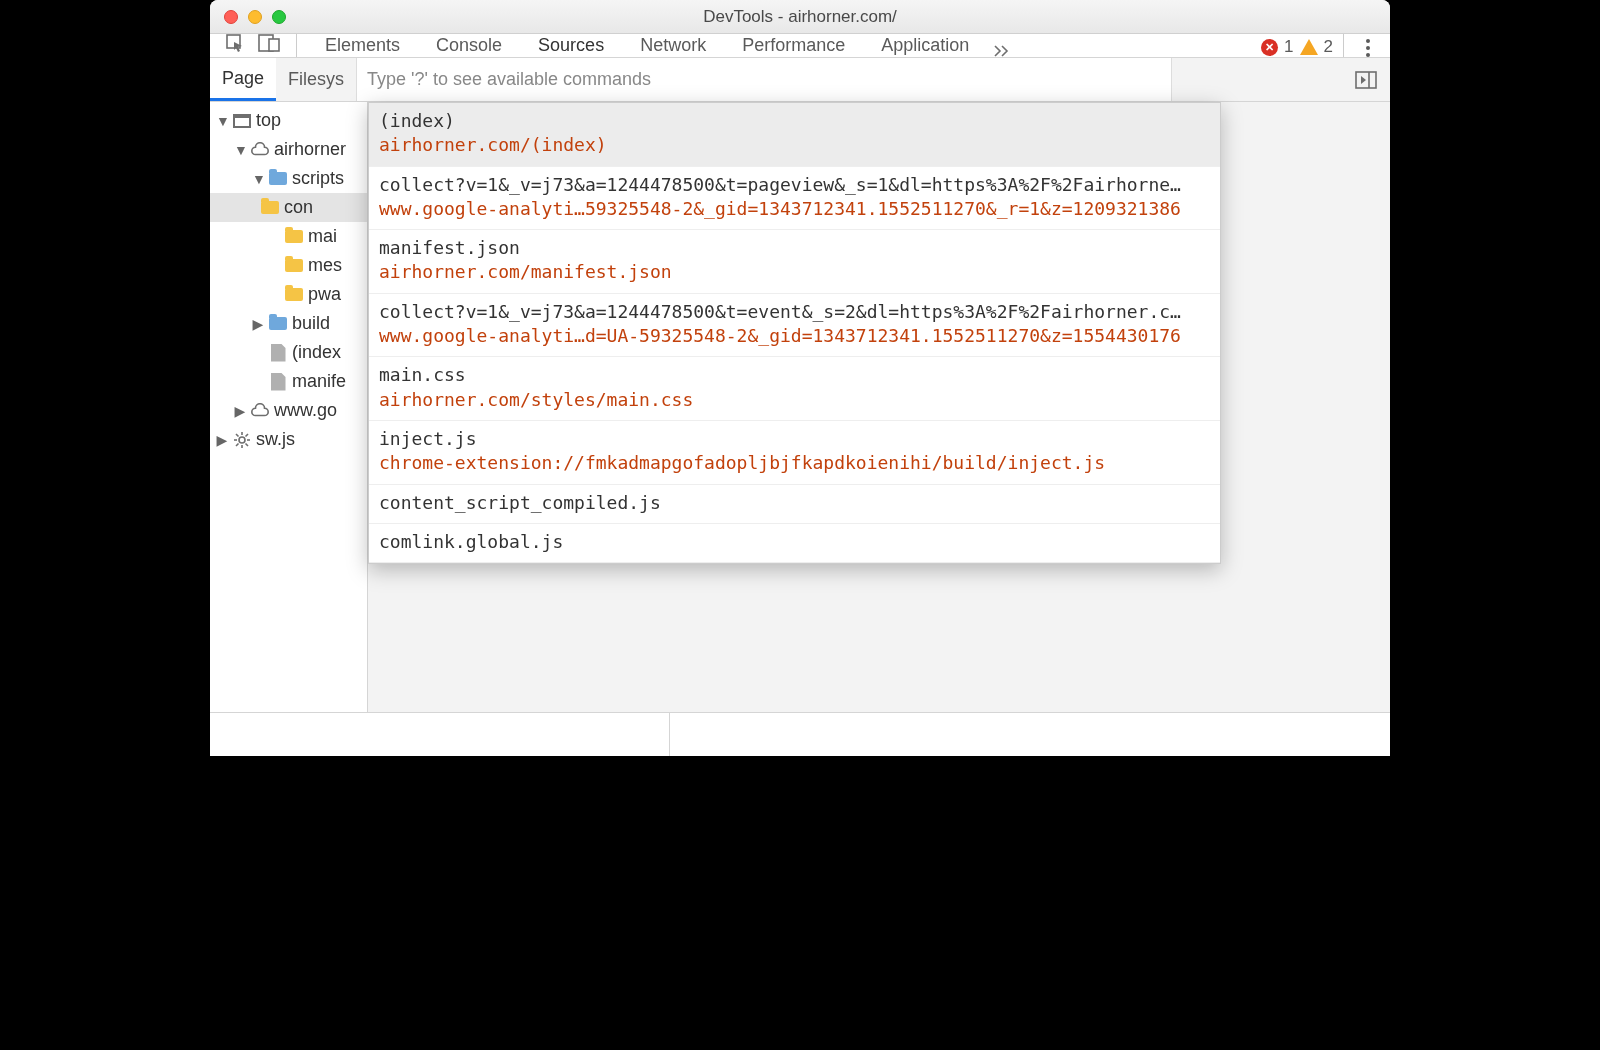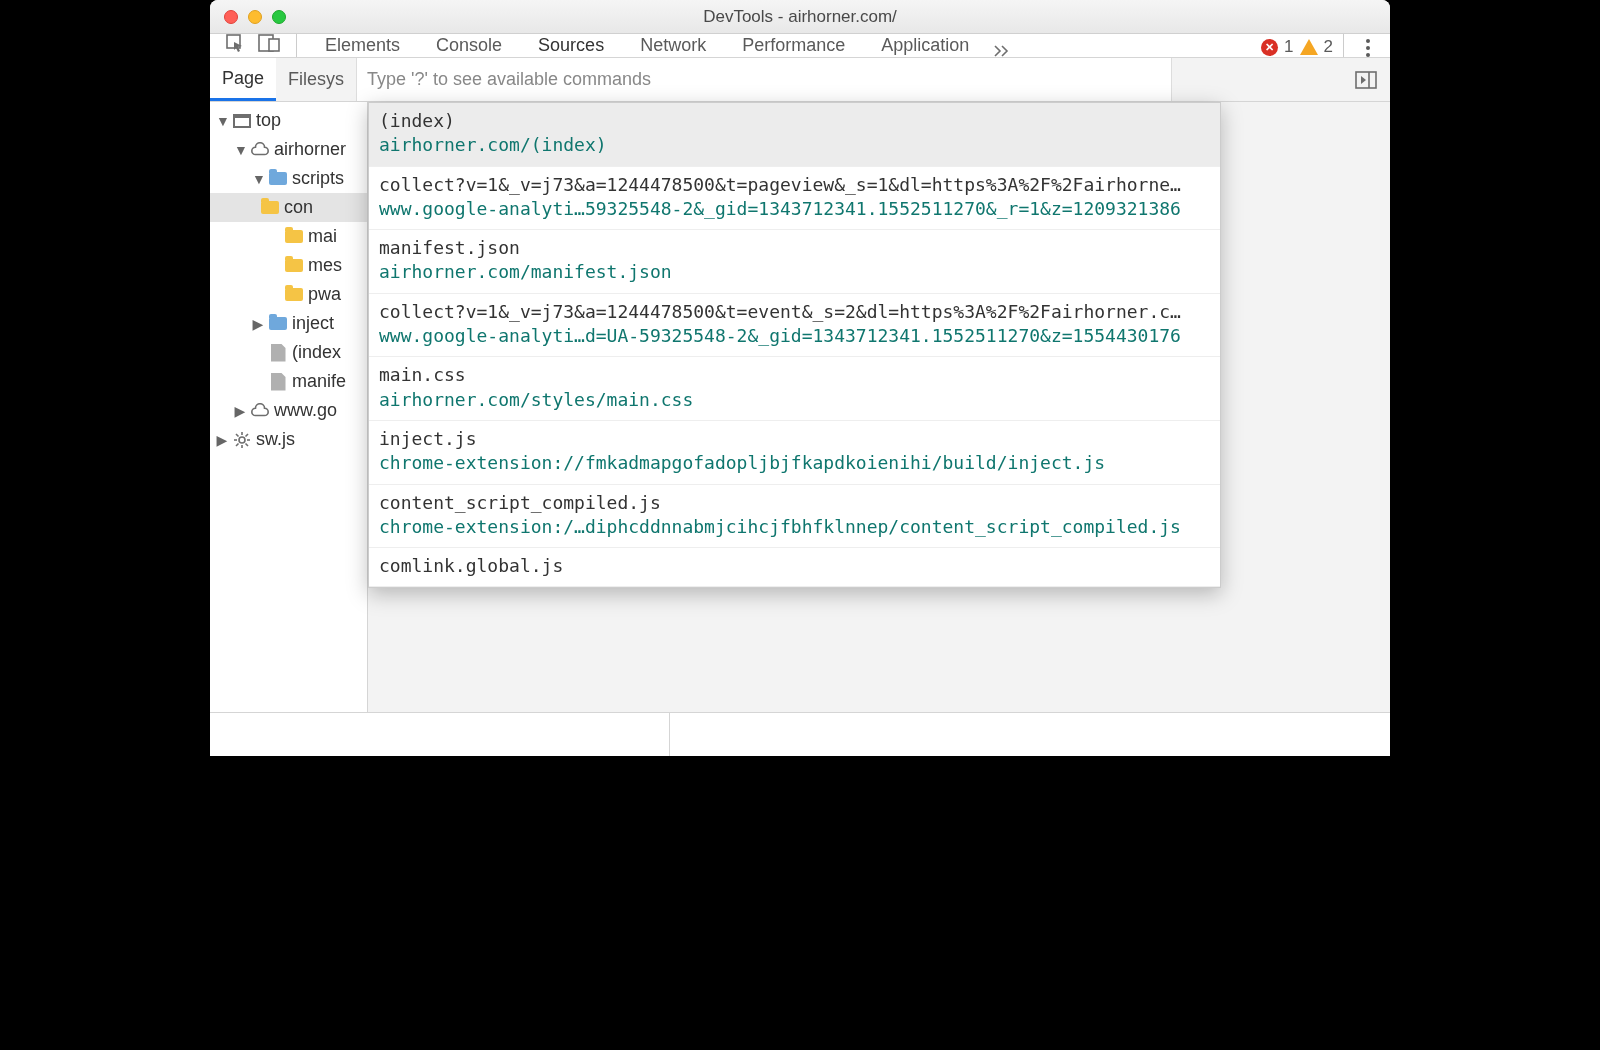--- a/index.html
+++ b/index.html
@@ -104,21 +104,21 @@
   background:#fff;
   box-shadow:0 6px 20px rgba(0,0,0,0.25);
   border:1px solid #ccc;
   max-height:520px;
   overflow:hidden;
   font-size:18px;
 }
 .ditem { padding:6px 10px 8px 10px; border-bottom:1px solid #eee; line-height:1.35;}
 .ditem.sel { background:#ececec; }
 .ditem .t1 { font-family: ui-monospace,SFMono-Regular,Menlo,monospace; color:#333; white-space:nowrap; overflow:hidden; text-overflow:ellipsis;}
-.ditem .t2 { font-family: ui-monospace,SFMono-Regular,Menlo,monospace; color:#0f766e; white-space:nowrap; overflow:hidden; text-overflow:ellipsis;}
+.ditem .t2 { font-family: ui-monospace,SFMono-Regular,Menlo,monospace; color:#c2410c; white-space:nowrap; overflow:hidden; text-overflow:ellipsis;}
 
 .rightgutter { width:170px; }
 
 
 .footer { height:44px; border-top:1px solid #d5d5d5; background:#fff; display:flex;}
 .footer .div { width:460px; border-right:1px solid #d5d5d5;}
 
 svg { display:block; }
 </style>
 </head>
@@ -239,21 +239,21 @@
         <span class="ico">
             <div class="ico-folder y"></div>
           </span>
         <span>pwa</span>
       </div>
       <div class="row" style="padding-left:42px">
         <span class="disc">▶</span>
           <span class="ico">
             <div class="ico-folder"></div>
           </span>
-        <span>inject</span>
+        <span>build</span>
       </div>
       <div class="row" style="padding-left:58px">
         <span class="ico">
             <div class="ico-file"></div>
           </span>
         <span>(index</span>
       </div>
       <div class="row" style="padding-left:58px">
         <span class="ico">
             <div class="ico-file"></div>
@@ -311,21 +311,20 @@
         <div class="ditem">
           <div class="t1">main.css</div>
           <div class="t2">airhorner.com/styles/main.css</div>
         </div>
         <div class="ditem">
           <div class="t1">inject.js</div>
           <div class="t2">chrome-extension://fmkadmapgofadopljbjfkapdkoienihi/build/inject.js</div>
         </div>
         <div class="ditem">
           <div class="t1">content_script_compiled.js</div>
-          <div class="t2">chrome-extension:/…diphcddnnabmjcihcjfbhfklnnep/content_script_compiled.js</div>
         </div>
         <div class="ditem cut">
           <div class="t1">comlink.global.js</div>
 
         </div>
       </div>
     </div>
   </div>
 
   <div class="footer">

